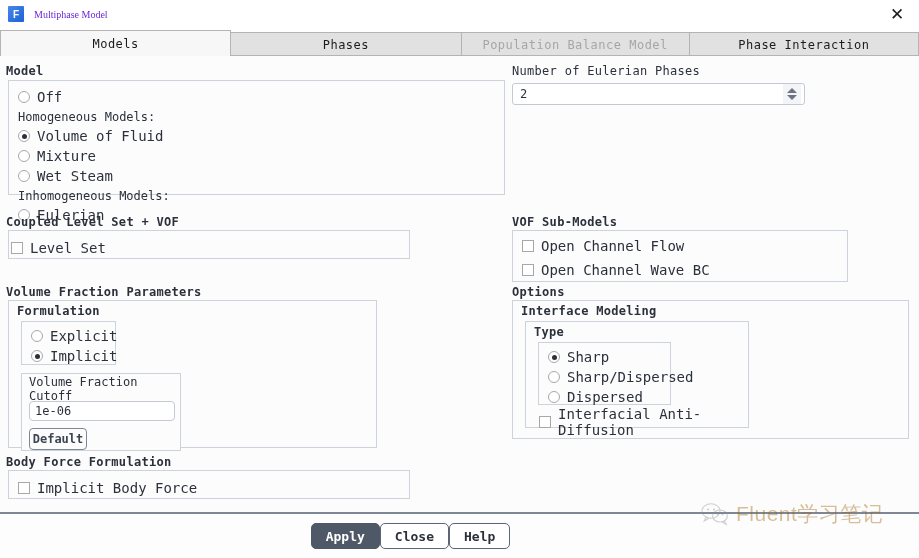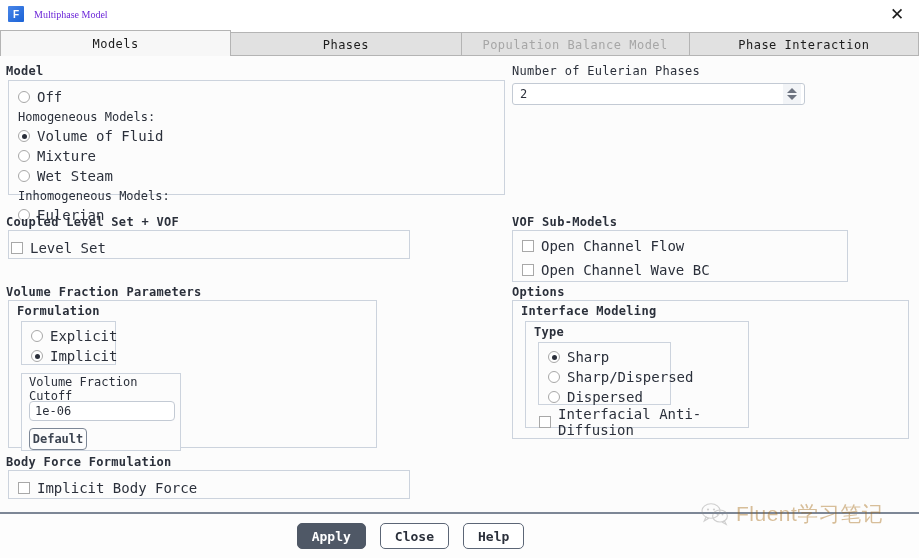--- a/index.html
+++ b/index.html
@@ -254,21 +254,20 @@
     left: 0; top: 514px;
     width: 919px; height: 44px;
     background: #fdfdfd;
   }
   #footer-buttons {
     position: absolute;
     left: 0; top: 9px;
     width: 821px;
     display: flex;
     justify-content: center;
-    gap: 14px;
   }
   .fbutton {
     height: 26px;
     min-width: 58px;
     padding: 0 14px;
     box-sizing: border-box;
     border-radius: 5px;
     display: flex;
     align-items: center;
     justify-content: center;

